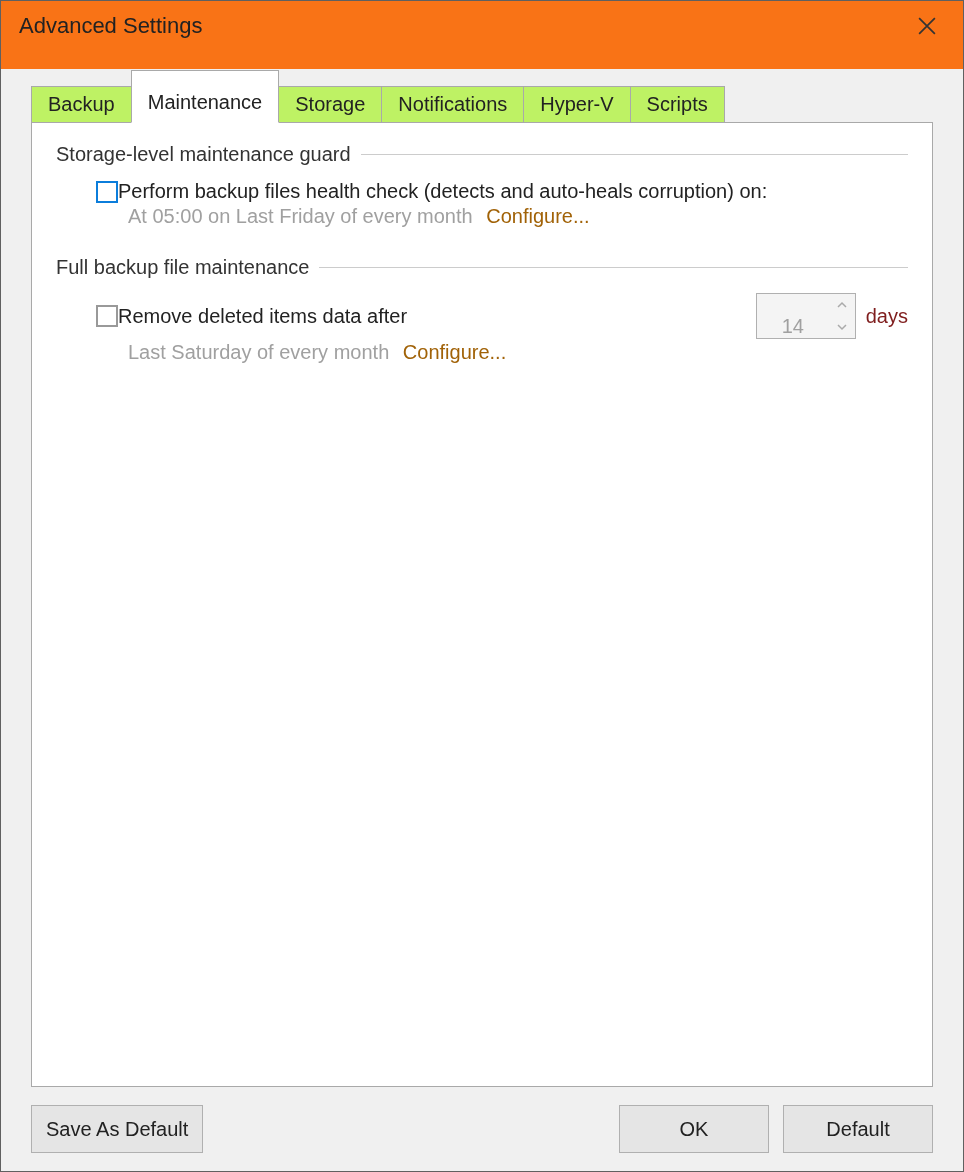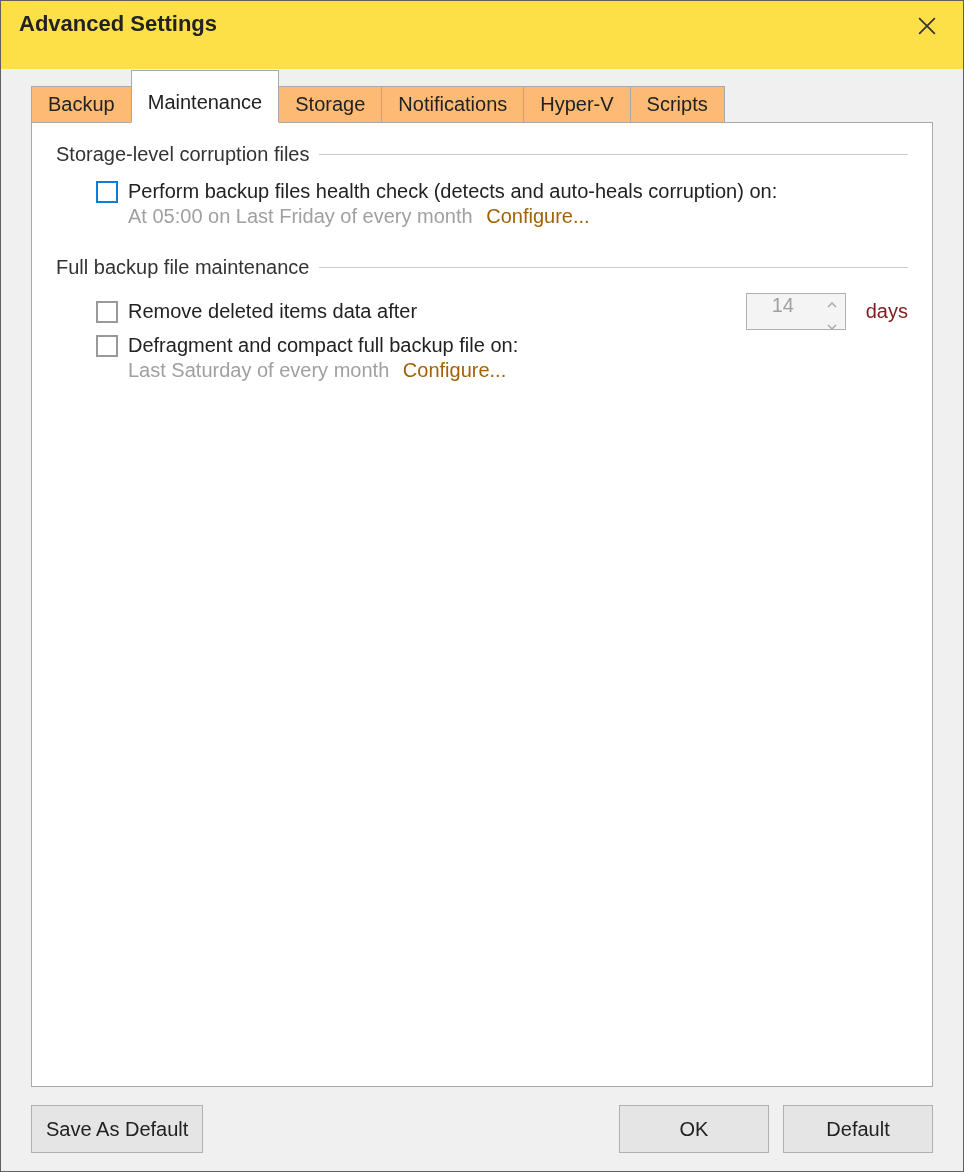--- a/index.html
+++ b/index.html
@@ -14,25 +14,24 @@
     .dialog {
       width: 964px;
       height: 1172px;
       background: #f0f0f0;
       border: 1px solid #606060;
       display: flex;
       flex-direction: column;
     }
     .titlebar {
       display: flex;
-      align-items: flex-start;
+      align-items: center;
       justify-content: space-between;
       padding: 10px 16px 28px 18px;
-      background: #fde047;
-      font-weight: bold;
+      background: #f97316;
     }
     .titlebar-title {
       font-size: 22px;
       color: #222;
     }
     .close-btn {
       width: 40px;
       height: 30px;
       display: flex;
       align-items: center;
@@ -48,21 +47,21 @@
     }
     .tabs {
       display: flex;
       align-items: flex-end;
       position: relative;
       z-index: 2;
     }
     .tab {
       padding: 6px 16px;
       border: 1px solid #a9a9a9;
-      background: #fdba74;
+      background: #bef264;
       color: #222;
       font-size: 20px;
       cursor: pointer;
       margin-right: -1px;
       position: relative;
       bottom: -1px;
     }
     .tab.active {
       background: #fff;
       border-bottom: 1px solid #fff;
@@ -91,21 +90,21 @@
     .group-header-line {
       flex: 1;
       height: 1px;
       background: #ccc;
       margin-left: 10px;
     }
     .option-row {
       display: flex;
       align-items: center;
       padding: 2px 0 2px 40px;
-      gap: 10px;
+      margin-top: 12px;
     }
     .checkbox {
       width: 22px;
       height: 22px;
       border: 2px solid #999;
       flex-shrink: 0;
     }
     .checkbox.accent {
       border-color: #0b7ddb;
     }
@@ -118,25 +117,25 @@
       color: #a0a0a0;
       font-size: 20px;
       padding: 0 0 10px 72px;
     }
     .schedule-configure {
       color: #a16207;
       margin-left: 8px;
     }
     .spinner {
       width: 100px;
-      height: 37px;
+      height: 46px;
       border: 1px solid #b0b0b0;
       background: #f4f4f4;
       display: flex;
-      align-items: flex-start;
+      align-items: flex-end;
       margin-left: auto;
     }
     .spinner-value {
       flex: 1;
       text-align: center;
       color: #a0a0a0;
       font-size: 20px;
     }
     .spinner-buttons {
       display: flex;
@@ -200,21 +199,21 @@
       <div class="tab">Storage</div>
       <div class="tab">Notifications</div>
       <div class="tab">Hyper-V</div>
       <div class="tab">Scripts</div>
     </div>
 
     <div class="tab-panel">
 
       <div class="group">
         <div class="group-header">
-          <span>Storage-level corruption files</span>
+          <span>Storage-level maintenance guard</span>
           <div class="group-header-line"></div>
         </div>
         <div class="option-row">
           <div class="checkbox accent"></div>
           <div class="option-label">Perform backup files health check (detects and auto-heals corruption) on:</div>
         </div>
         <div class="schedule-text">
           <span>At 05:00 on Last Friday of every month</span>
           <span class="schedule-configure">Configure...</span>
         </div>
@@ -240,24 +239,20 @@
               <div class="spinner-btn">
                 <svg viewBox="0 0 10 8">
                     <path d="M1 2 L5 6 L9 2" stroke="#aaa" stroke-width="1.5" fill="none"></path>
                   </svg>
               </div>
             </div>
           </div>
           <div class="unit-label">days</div>
         </div>
 
-        <div class="option-row">
-          <div class="checkbox"></div>
-          <div class="option-label">Defragment and compact full backup file on:</div>
-        </div>
         <div class="schedule-text">
           <span>Last Saturday of every month</span>
           <span class="schedule-configure">Configure...</span>
         </div>
       </div>
 
     </div>
 
     <div class="footer">
       <div class="btn save-default">Save As Default</div>

